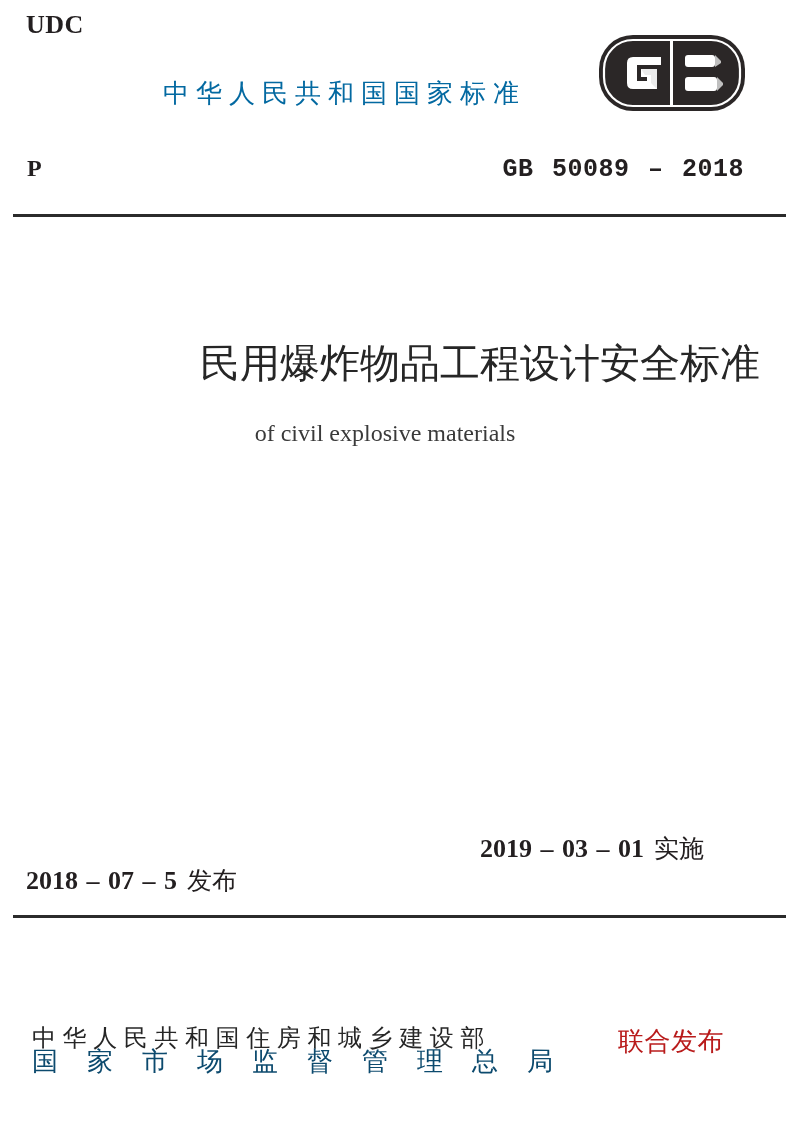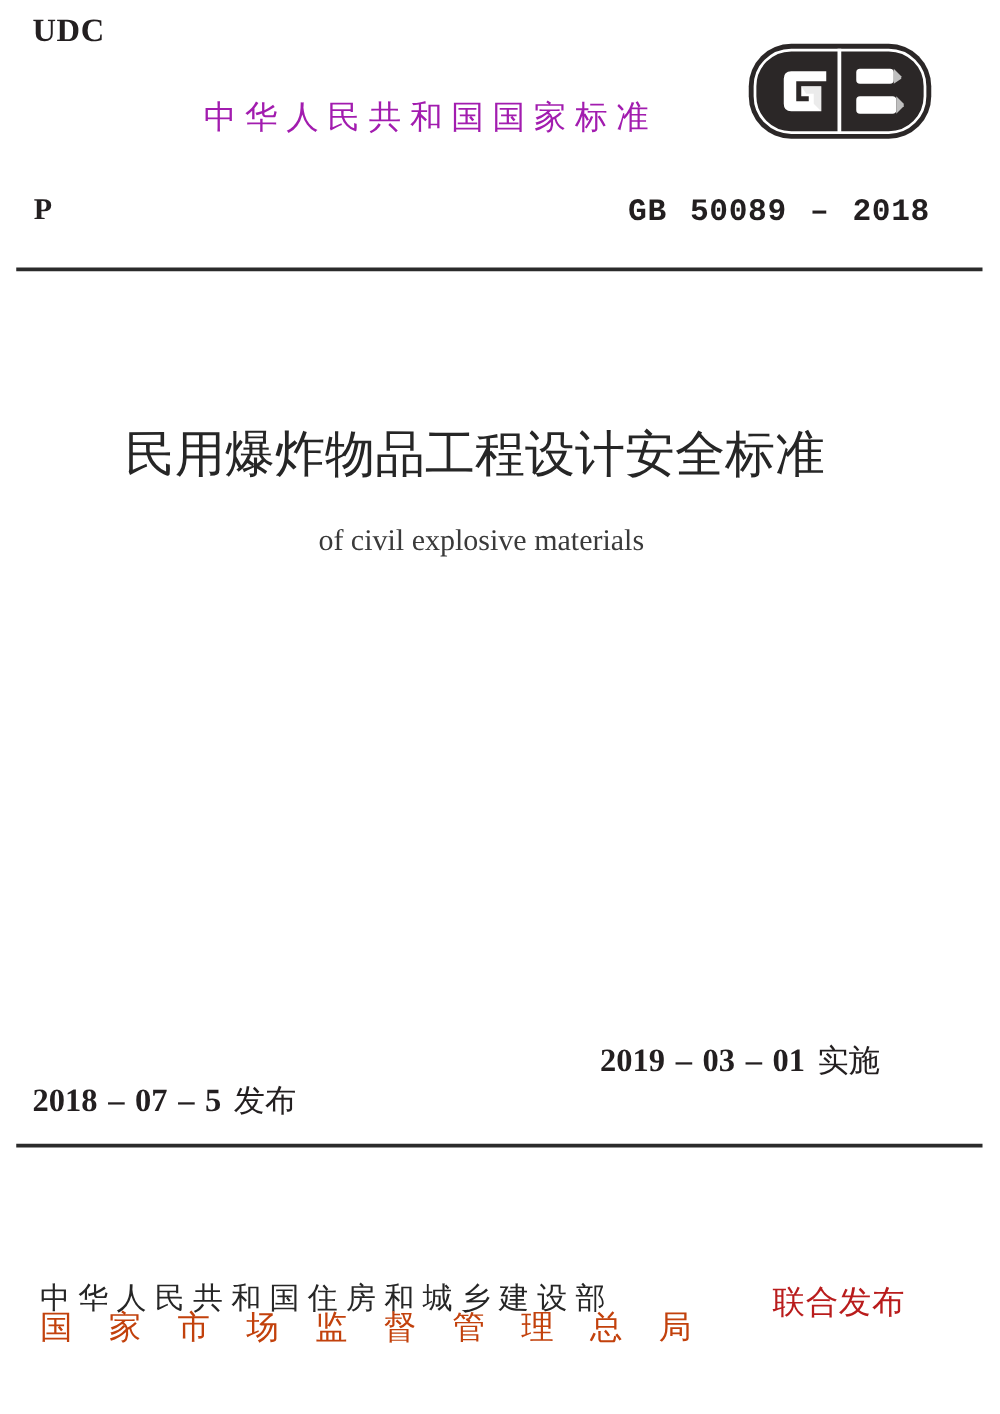--- a/index.html
+++ b/index.html
@@ -3,39 +3,39 @@
   <meta charset="utf-8">
   <style>
     html, body { margin: 0; padding: 0; background: #ffffff; }
     body { width: 800px; height: 1131px; position: relative; overflow: hidden; color: #231f20; }
     .abs { position: absolute; }
     .serif { font-family: "Liberation Serif", "DejaVu Serif", serif; }
     .sans { font-family: "DejaVu Sans", "Liberation Sans", sans-serif; }
     .cjk-serif { font-family: "DejaVu Serif", "Liberation Serif", serif; }
 
     #udc { left: 26px; top: 10px; font-size: 26px; font-weight: bold; letter-spacing: 0.5px; }
-    #national-std { left: 163px; top: 76px; font-size: 26px; letter-spacing: 7px; color: #a21caf; }
+    #national-std { left: 163px; top: 76px; font-size: 26px; letter-spacing: 7px; color: #0369a1; }
     #gb-logo { left: 597px; top: 33px; width: 150px; height: 80px; }
 
     #p-class { left: 27px; top: 155px; font-size: 24px; font-weight: bold; }
     #std-number { right: 56px; top: 155px; font-size: 25px; font-weight: bold; letter-spacing: 0.5px; word-spacing: 3px; font-family: Liberation Mono, monospace; }
 
     .rule { left: 13px; width: 773px; height: 3px; background: #2b2b2b; }
     #rule-top { top: 214px; }
     #rule-bottom { top: 915px; }
 
-    #title-cn { left: 0; width: 760px; text-align: center; top: 336px; font-size: 40px; letter-spacing: 0px; color: #262626; }
+    #title-cn { left: 0; width: 760px; text-align: right; top: 336px; font-size: 40px; letter-spacing: 0px; color: #262626; }
     #title-en { left: 0; width: 770px; text-align: center; top: 418px; font-size: 24px; line-height: 31px; color: #3a3a3a; }
 
     #issue-date { left: 26px; top: 864px; font-size: 26px; font-weight: bold; word-spacing: 2px; }
     #impl-date { left: 480px; top: 832px; font-size: 26px; font-weight: bold; word-spacing: 2px; }
     .date-label { font-family: "DejaVu Sans", sans-serif; font-weight: normal; font-size: 25px; margin-left: 10px; text-align: right; }
 
     #publisher-1 { left: 32px; top: 1022px; font-size: 24px; letter-spacing: 6.6px; color: #262626; }
-    #publisher-2 { left: 32px; top: 1044px; font-size: 26px; letter-spacing: 29px; color: #c2410c; }
+    #publisher-2 { left: 32px; top: 1044px; font-size: 26px; letter-spacing: 29px; color: #0c4a6e; }
     #joint-release { left: 618px; top: 1024px; font-size: 26px; letter-spacing: 0.5px; color: #b91c1c; }
   </style>
 </head>
 <body>
 
 <div id="udc" class="abs serif">UDC</div>
 
 <div id="national-std" class="abs sans">中华人民共和国国家标准</div>
 
 <div id="gb-logo" class="abs">

